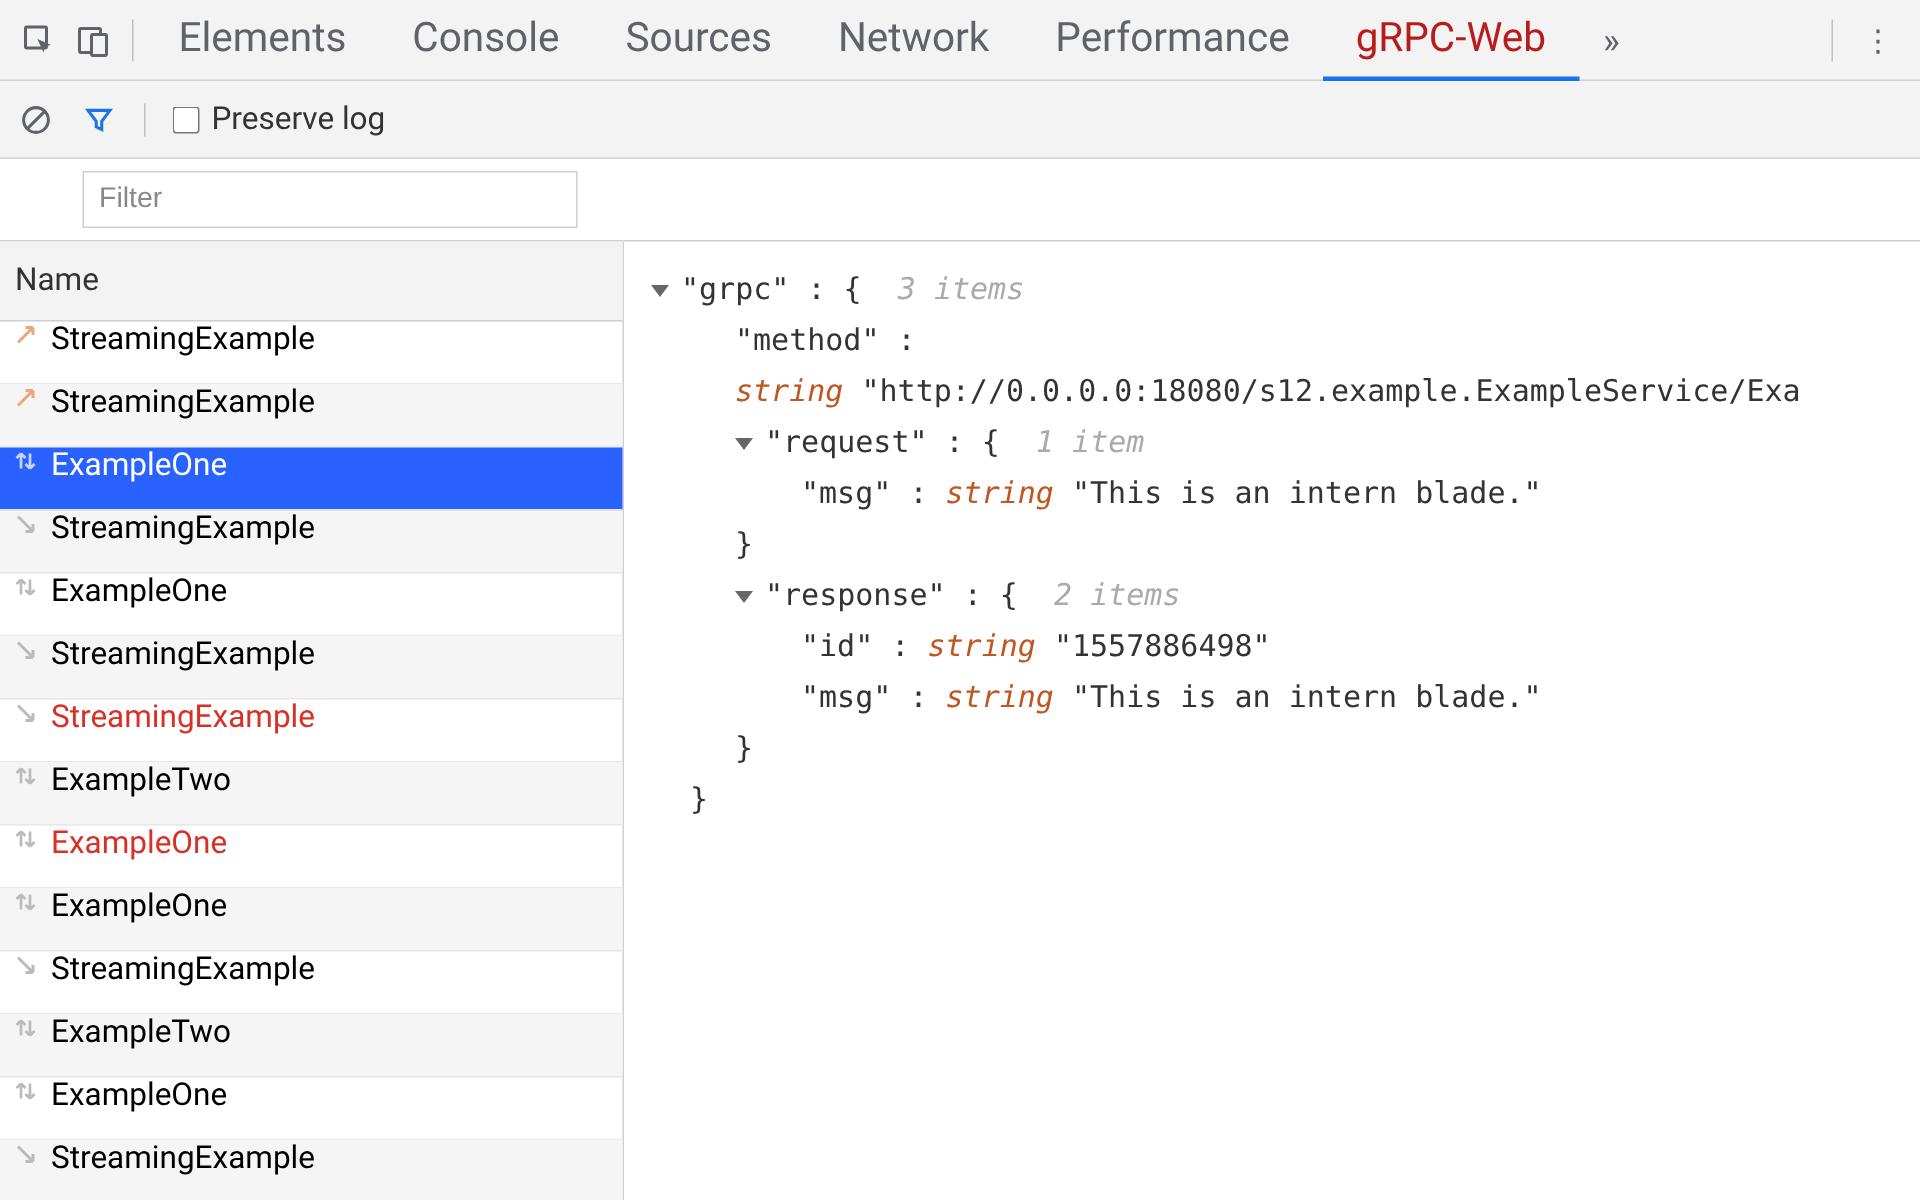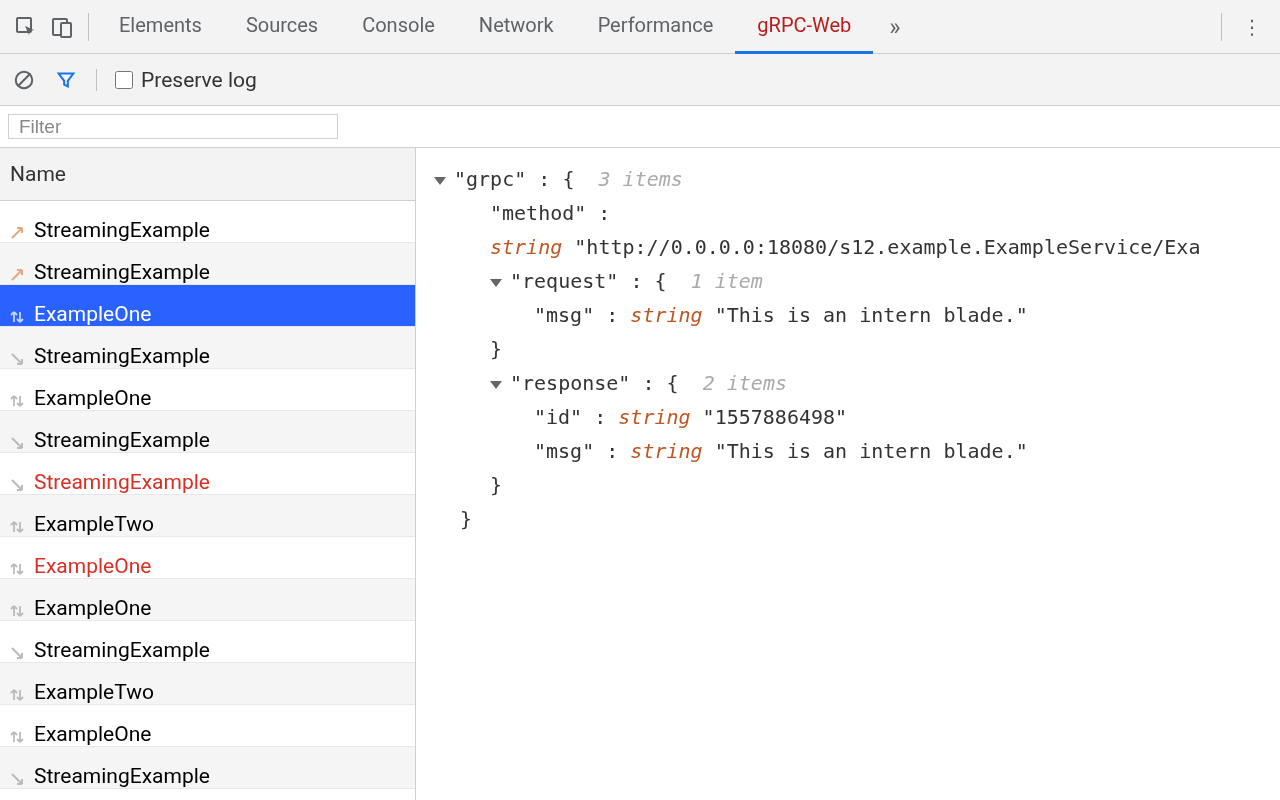--- a/index.html
+++ b/index.html
@@ -34,21 +34,21 @@
   width: 1px;
   height: 28px;
   background: #c0c0c0;
   margin: 0 8px;
 }
 .top-tabs .tab {
   padding: 0 22px;
   height: 54px;
   display: flex;
   align-items: center;
-  font-size: 20px;
+  font-size: 27px;
   color: #5f6368;
   cursor: pointer;
   border-bottom: 3px solid transparent;
 }
 .top-tabs .tab.active {
   color: #b91c1c;
   border-bottom: 3px solid #1a73e8;
 }
 .top-tabs .overflow {
   padding: 0 16px;
@@ -100,26 +100,27 @@
   width: 18px;
   height: 18px;
   cursor: pointer;
 }
 .filter-bar {
   padding: 8px 8px;
   border-bottom: 1px solid #d0d0d0;
 }
 .filter-bar input {
   width: 330px;
-  height: 25px;
+  height: 38px;
   border: 1px solid #d0d0d0;
   padding: 0 10px;
   font-size: 19px;
   color: #333;
   outline: none;
+  margin-left: 47px;
 }
 .filter-bar input::placeholder { color: #888; }
 .main {
   display: flex;
   flex: 1;
   overflow: hidden;
 }
 .sidebar {
   width: 416px;
   border-right: 1px solid #d0d0d0;
@@ -129,21 +130,21 @@
 }
 .sidebar-header {
   padding: 14px 10px;
   font-size: 21px;
   color: #333;
   border-bottom: 1px solid #d0d0d0;
   background: #f3f3f3;
 }
 .request-row {
   display: flex;
-  align-items: flex-end;
+  align-items: flex-start;
   height: 42px;
   padding: 0 8px;
   border-bottom: 1px solid #e8e8e8;
   cursor: pointer;
   gap: 8px;
   font-size: 21px;
 }
 .request-row:nth-child(even) { background: #f5f5f5; }
 .request-row.selected {
   background: #2962ff;
@@ -203,22 +204,22 @@
   </div>
   <div class="icon-btn">
     <svg viewBox="0 0 24 24" width="24" height="24" fill="none" stroke="currentColor" stroke-width="2">
         <rect x="3" y="4" width="14" height="16" rx="1"></rect>
         <rect x="11" y="8" width="10" height="14" rx="1" fill="#f3f3f3"></rect>
       </svg>
   </div>
   <div class="divider"></div>
   <div id="tabs-container" style="display:flex;">
       <div class="tab">Elements</div>
+      <div class="tab">Console</div>
       <div class="tab">Sources</div>
-      <div class="tab">Console</div>
       <div class="tab">Network</div>
       <div class="tab">Performance</div>
       <div class="tab active">gRPC-Web</div>
     </div>
   <div class="overflow">»</div>
   <div class="spacer"></div>
   <div class="divider"></div>
   <div class="kebab">⋮</div>
 </div>
 

